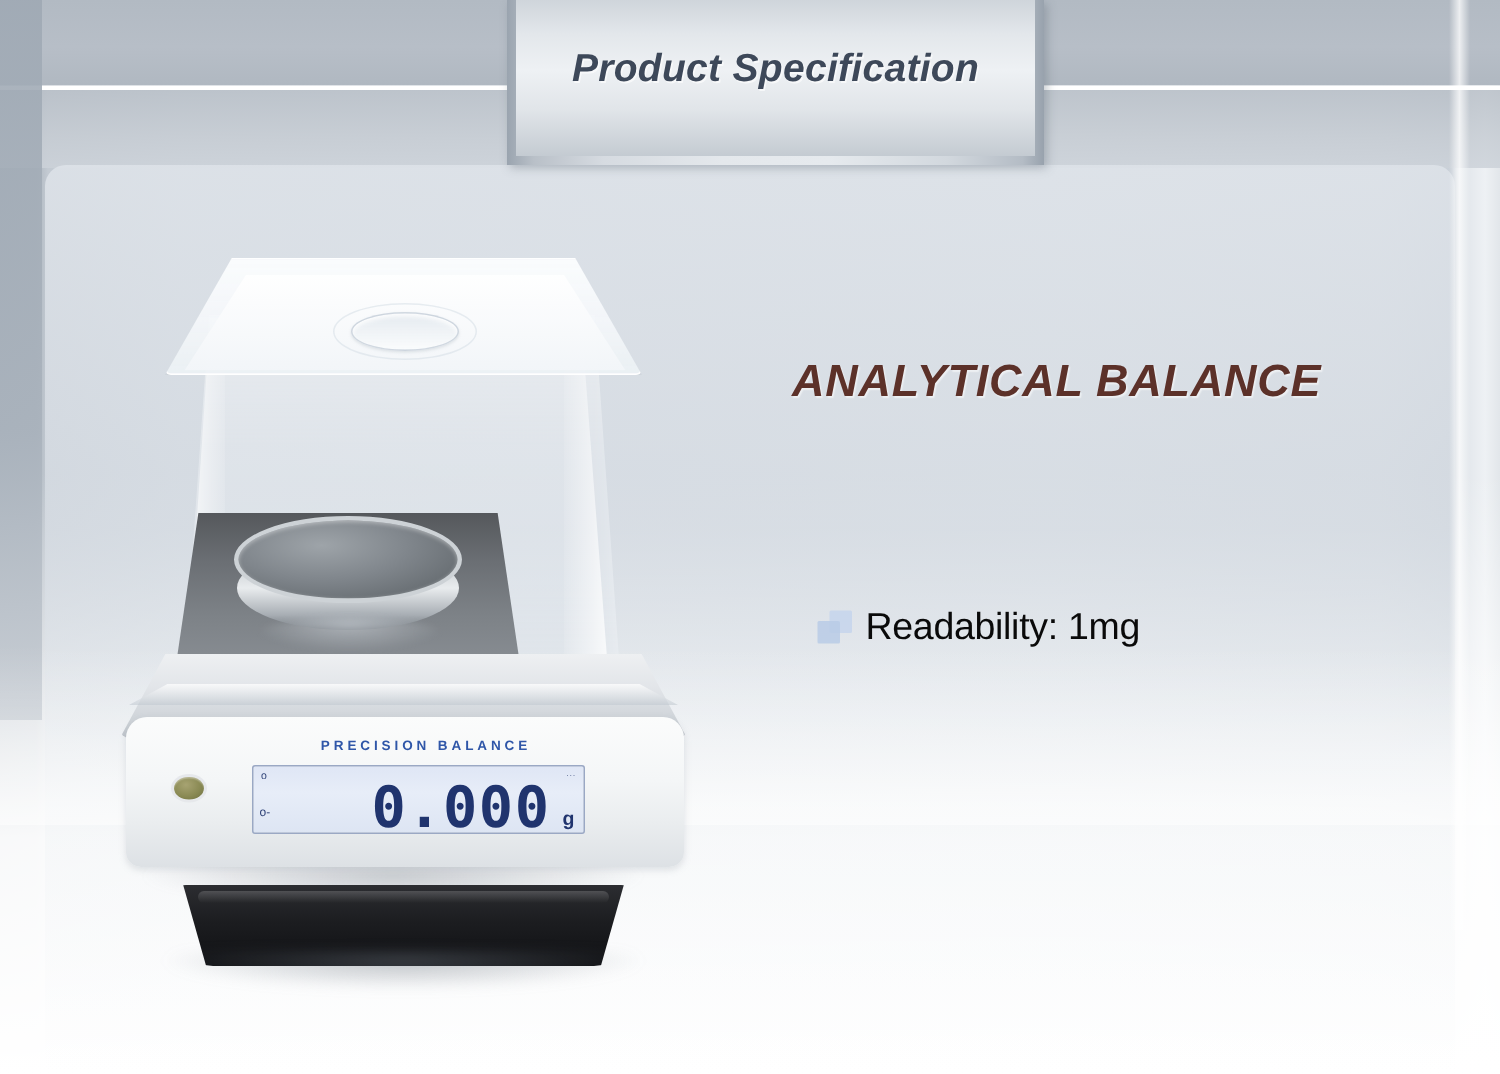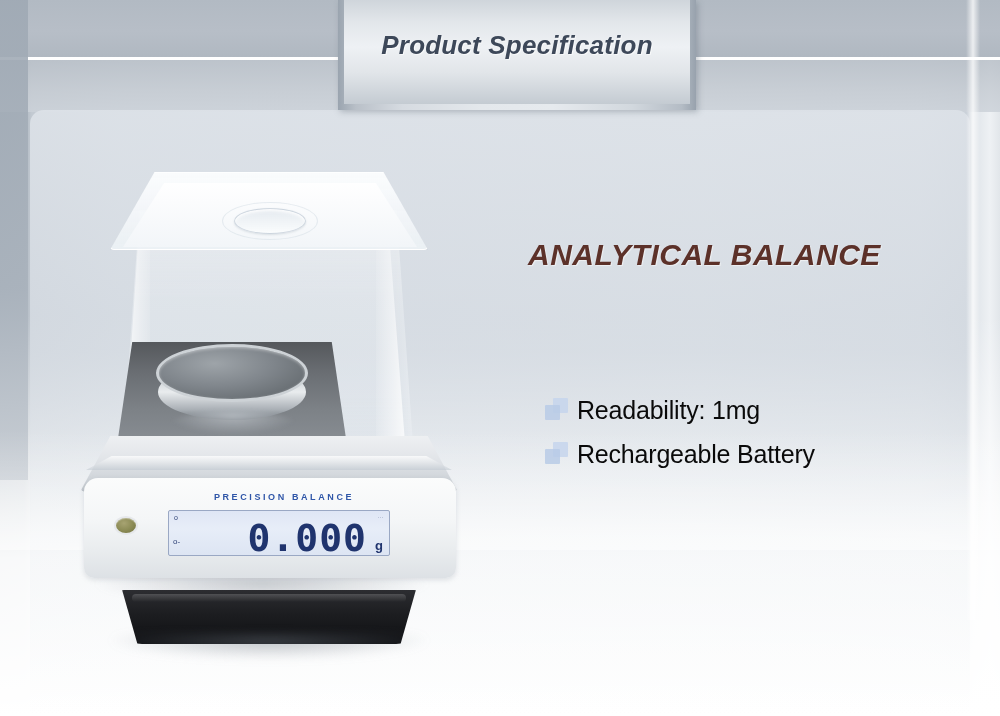--- a/index.html
+++ b/index.html
@@ -98,21 +98,21 @@
   .product-title {
     position:absolute; left:528px; top:238px;
     font-size:30px; font-weight:bold; font-style:italic;
     color:#5c3129; letter-spacing:.5px;
     text-shadow:1px 1px 1px rgba(255,255,255,.55);
     white-space:nowrap;
   }
   .spec-list { position:absolute; left:543px; top:396px; width:420px; }
   .spec-row {
     position:relative; height:44px;
-    display:flex; 
+    display:flex; align-items:center;
   }
   .bullet {
     position:relative; width:34px; height:26px; flex:0 0 34px;
   }
   .bullet .sq-a, .bullet .sq-b {
     position:absolute; width:15px; height:15px;
     background:#bfd0e8; opacity:.85; border-radius:1px;
   }
   .bullet .sq-a { left:10px; top:2px; background:#c6d5ec; }
   .bullet .sq-b { left:2px;  top:9px; background:#b9cbe6; }
@@ -360,23 +360,16 @@
 
     <div class="spec-row">
       <span class="bullet">
         <span class="sq-a"></span>
         <span class="sq-b"></span>
       </span>
       <span class="spec-text">Readability: 1mg</span>
     </div>
 
 
-    <div class="spec-row">
-      <span class="bullet">
-        <span class="sq-a"></span>
-        <span class="sq-b"></span>
-      </span>
-      <span class="spec-text">Rechargeable Battery</span>
-    </div>
 
   </div>
 
 </div>
 
 </body></html>

